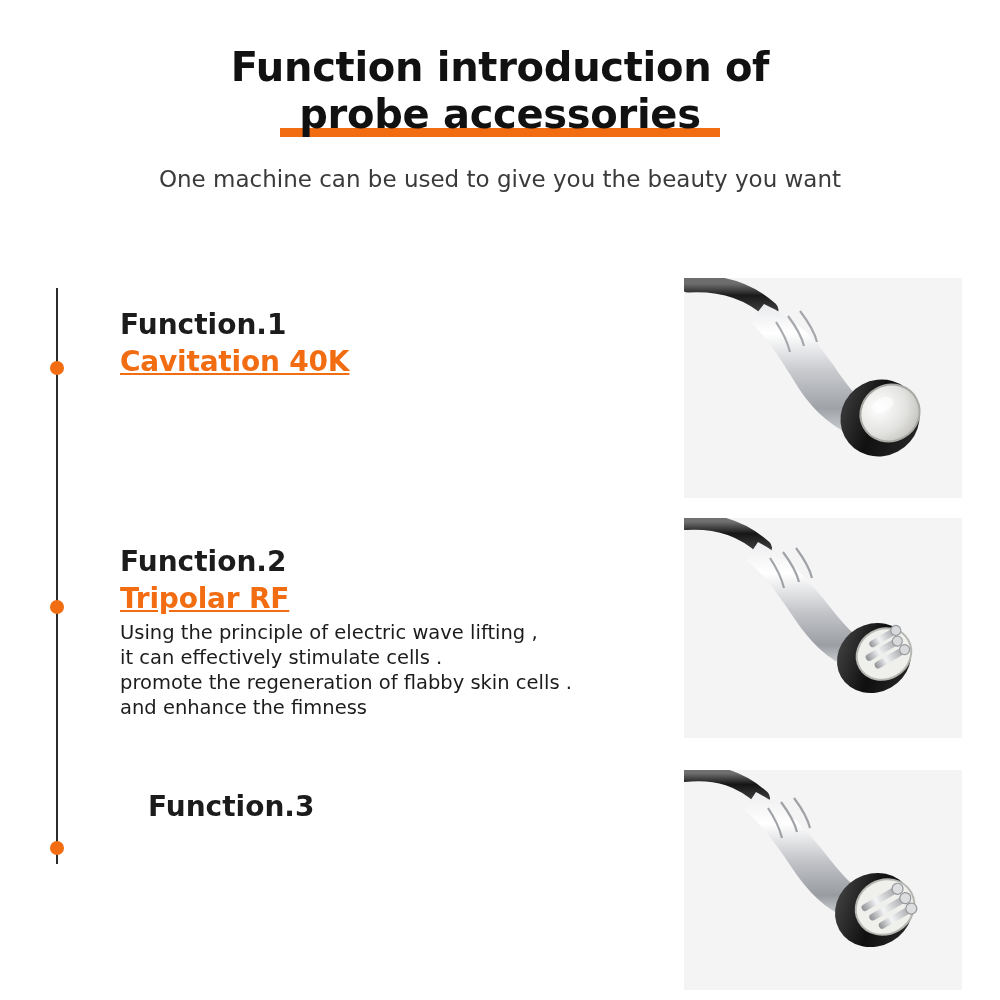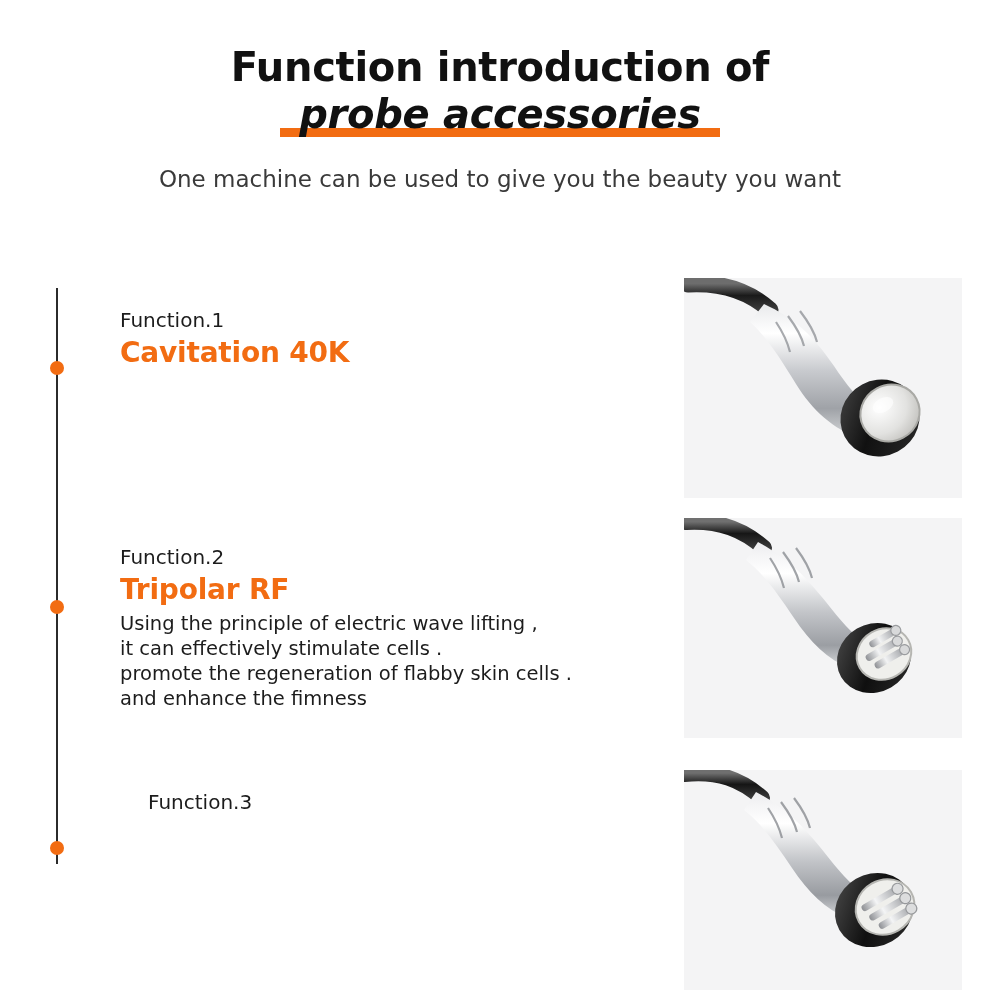--- a/index.html
+++ b/index.html
@@ -27,21 +27,20 @@
     font-weight: bold;
     color: #111111;
     line-height: 1.18;
     letter-spacing: -0.3px;
     position: relative;
     z-index: 2;
   }
   .title-line2-wrap {
     position: relative;
     display: inline-block;
-    font-style: italic;
   }
   .title-underline {
     position: absolute;
     left: 50%;
     transform: translateX(-50%);
     top: 128px;
     width: 440px;
     height: 9px;
     background: #f26c12;
     z-index: 1;
@@ -78,30 +77,31 @@
   .block {
     position: absolute;
     left: 120px;
     width: 560px;
   }
   .block.b1 { top: 308px; }
   .block.b2 { top: 545px; }
   .block.b3 { top: 790px; margin-left: 28px; }
 
   .fn-label {
-    font-size: 20px;
+    font-size: 28px;
     color: #1c1c1c;
-    font-weight: 400;
+    font-weight: 700;
   }
   .fn-title {
     margin-top: 4px;
     font-size: 28px;
     font-weight: bold;
     color: #f26c12;
     letter-spacing: -0.2px;
+    text-decoration: underline;
   }
   .fn-desc {
     margin-top: 6px;
     font-size: 19.5px;
     line-height: 1.28;
     color: #1c1c1c;
     white-space: pre-line;
   }
 
   

